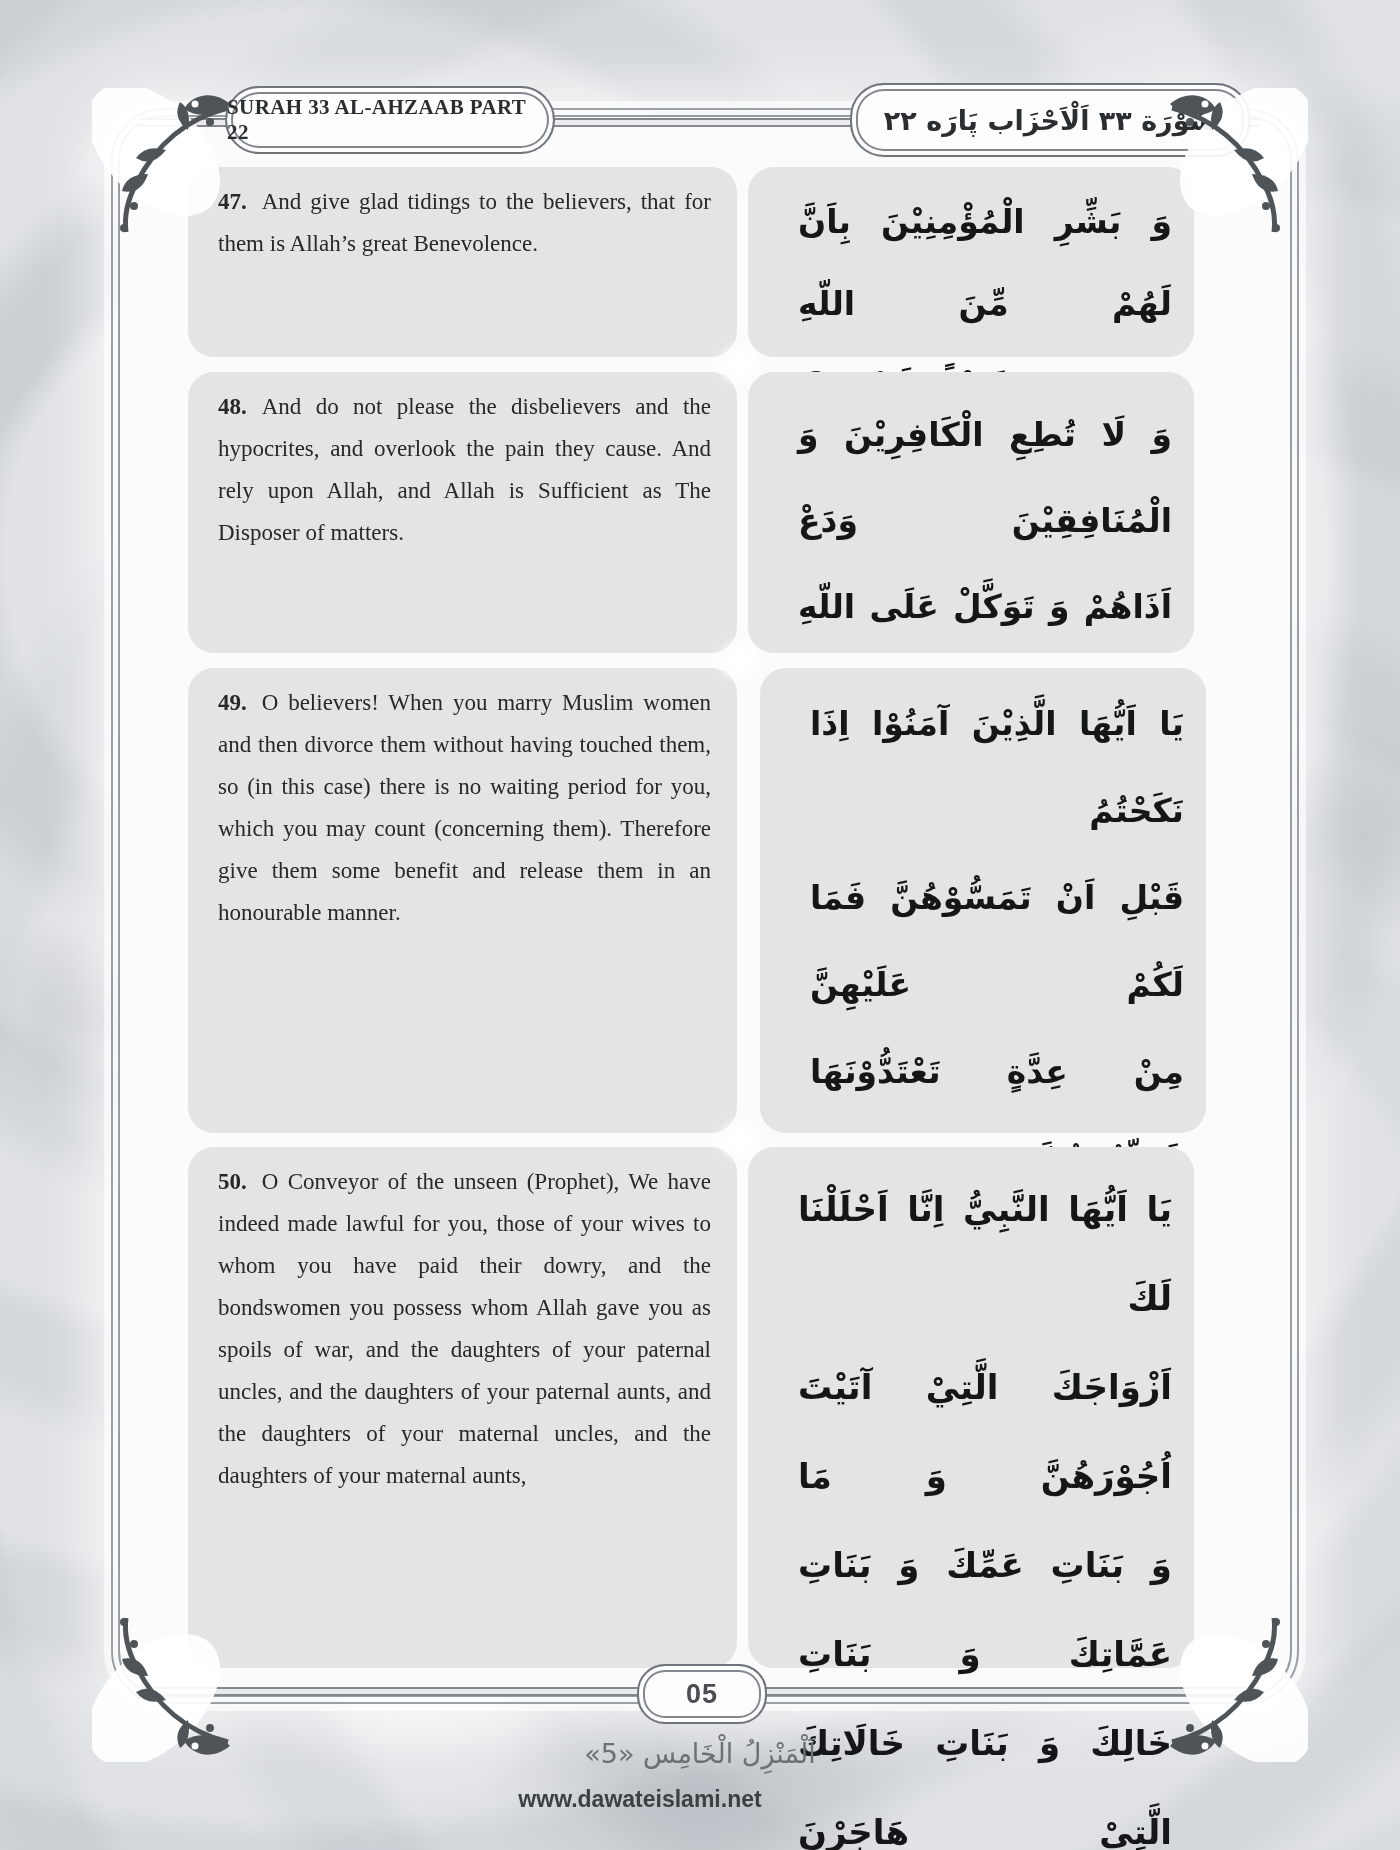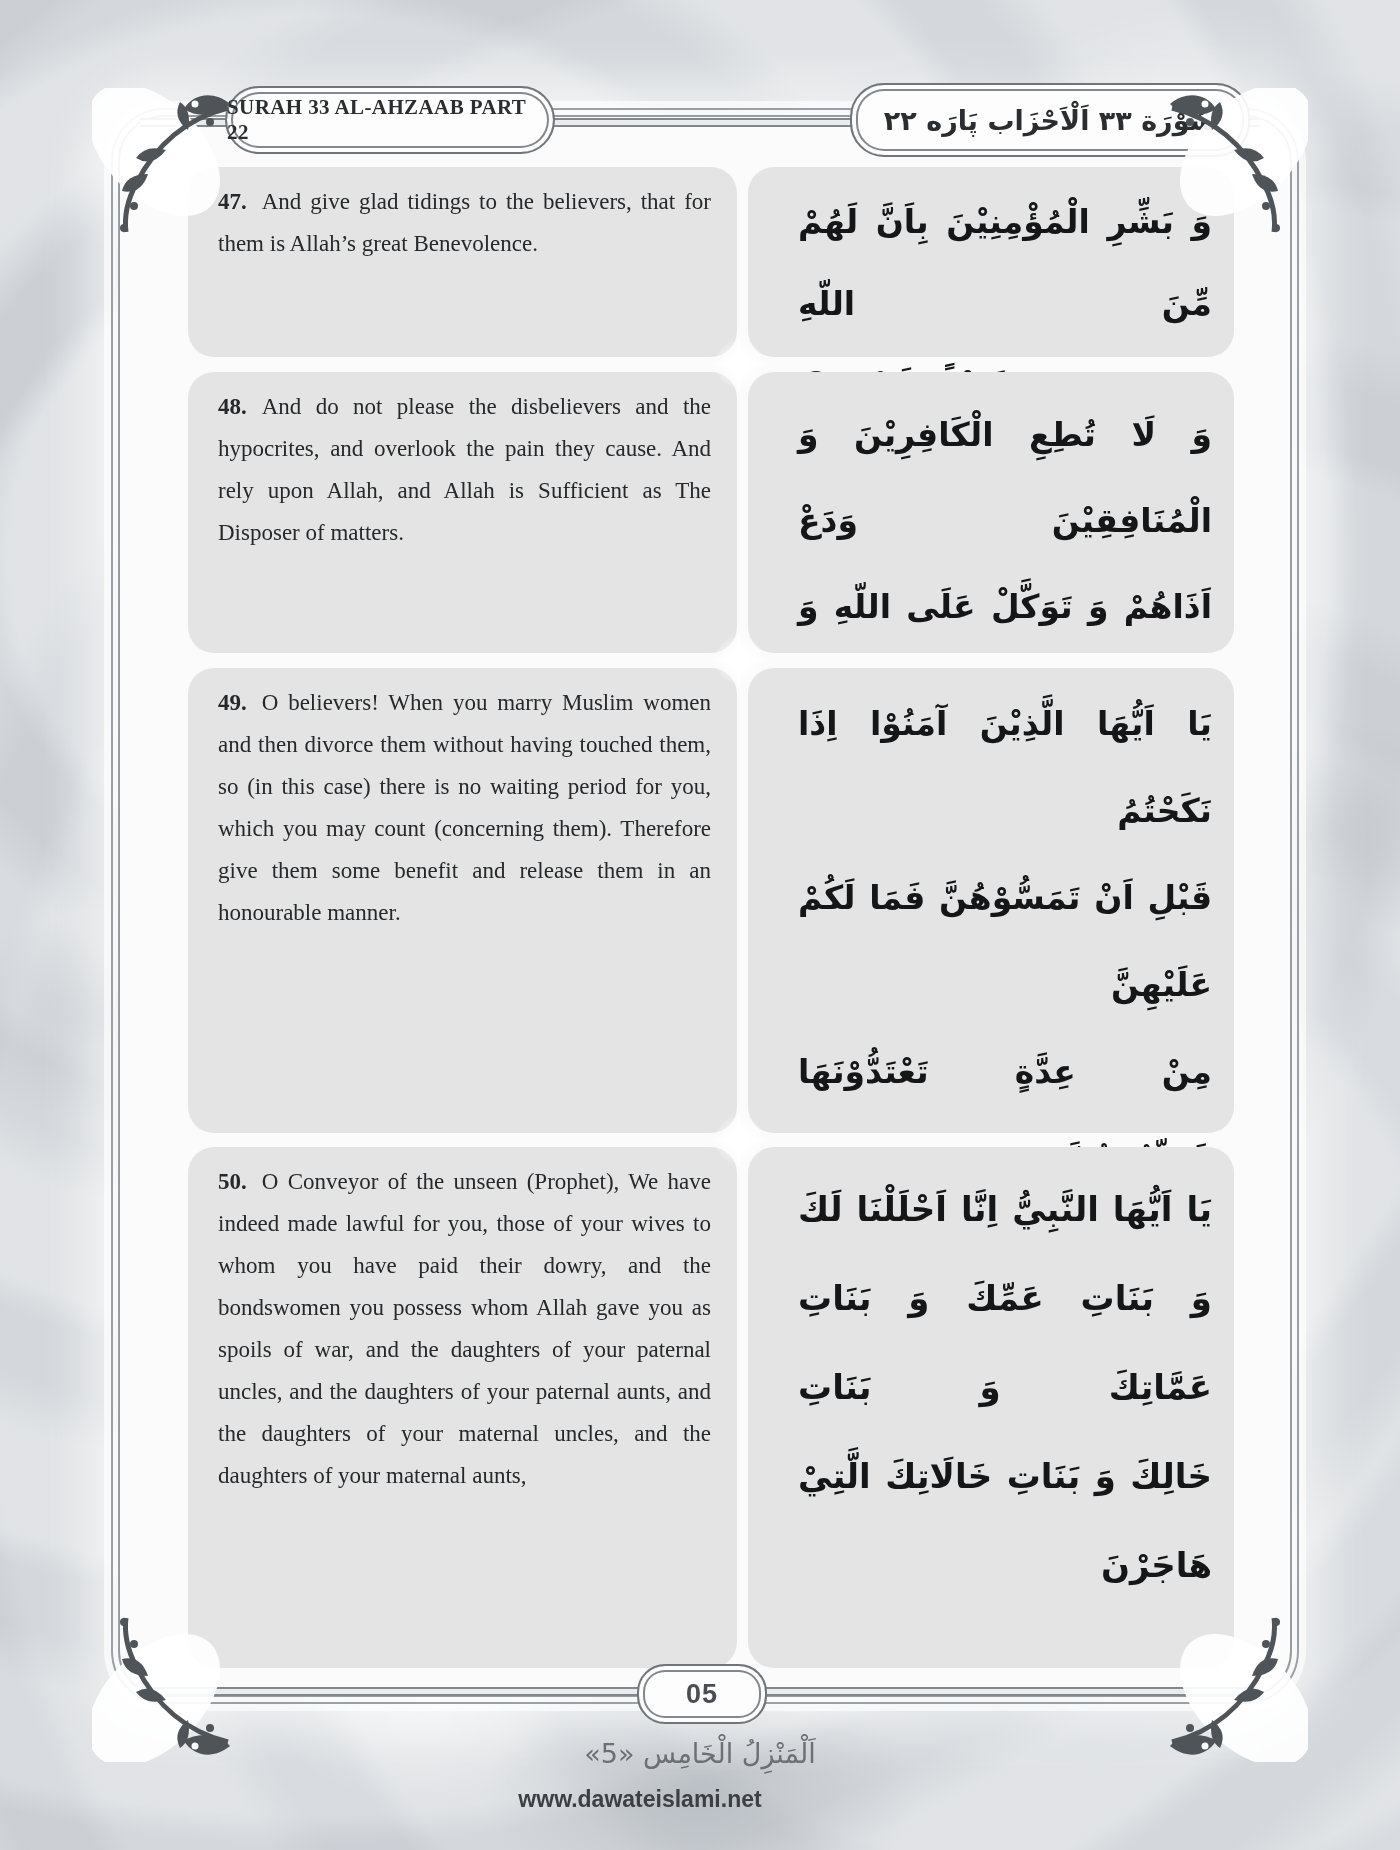--- a/index.html
+++ b/index.html
@@ -45,35 +45,35 @@
   
   .corner{position:absolute;width:150px;height:150px;z-index:5;pointer-events:none;}
   .corner.tl{left:92px;top:88px;}
   .corner.tr{left:1158px;top:88px;transform:scaleX(-1);}
   .corner.bl{left:92px;top:1612px;transform:scaleY(-1);}
   .corner.br{left:1158px;top:1612px;transform:scale(-1,-1);}
 
   
   .vbox{position:absolute;background:#e4e4e4;border-radius:26px;}
   .en{left:188px;width:549px;}
-  .ar{left:748px;width:486px;padding-left:28px;}
+  .ar{left:748px;width:446px;padding-left:28px;}
   .r1{top:167px;height:190px;} .r2{top:372px;height:281px;}
   .r3{top:668px;height:465px;} .r4{top:1147px;height:521px;}
 
   .en{padding:0;box-sizing:border-box;}
   .en .etext{display:block;padding:14px 26px 0 30px;font-size:23px;line-height:42px;
     text-align:justify;color:#26282a;}
   .en .vnum{font-weight:bold;margin-right:15px;}
 
   .ar{box-sizing:border-box;direction:rtl;font-family:"DejaVu Sans",sans-serif;
     font-weight:bold;color:#141618;}
   .ar .ar-line{padding:0 22px;font-size:33px;overflow:hidden;}
   .ar.r1{padding-top:14px;} .ar.r1 .ar-line{line-height:82px;}
   .ar.r2{padding-top:20px;} .ar.r2 .ar-line{line-height:86px;}
-  .ar.r3{padding-top:12px;} .ar.r3 .ar-line{line-height:87px;}
+  .ar.r3{padding-top:12px;margin-left:12px;} .ar.r3 .ar-line{line-height:87px;}
   .ar.r4{padding-top:18px;} .ar.r4 .ar-line{line-height:89px;font-size:34px;}
   .ar-line.full{text-align:justify;text-align-last:justify;}
   .ar-line.end{text-align:left;}
   .ayah-circle{display:inline-block;width:22px;height:22px;border:3px solid #1c1e20;
     border-radius:50%;vertical-align:middle;margin:0 12px 6px 4px;position:relative;}
   .ayah-circle::after{content:"";position:absolute;inset:4px;border-radius:50%;
     border-top:2px solid #5a5e62;transform:rotate(-25deg);}
 
   
   .sparkle{position:absolute;width:52px;height:52px;transform:translate(-50%,-50%);
@@ -189,20 +189,21 @@
   <div class="ar-line full">قَبْلِ اَنْ تَمَسُّوْهُنَّ فَمَا لَكُمْ عَلَيْهِنَّ</div>
   <div class="ar-line full">مِنْ عِدَّةٍ تَعْتَدُّوْنَهَا فَمَتِّعُوْهُنَّ وَ</div>
   <div class="ar-line end"><span>سَرِّحُوْهُنَّ سَرَاحًا جَمِيْلًا</span><span class="ayah-circle"></span></div>
 </div>
 
 <div class="vbox en r4">
   <span class="etext"><span class="vnum">50.</span><span>O Conveyor of the unseen (Prophet), We have indeed made lawful for you, those of your wives to whom you have paid their dowry, and the bondswomen you possess whom Allah gave you as spoils of war, and the daughters of your paternal uncles, and the daughters of your paternal aunts, and the daughters of your maternal uncles, and the daughters of your maternal aunts,</span></span>
 </div>
 <div class="vbox ar r4">
   <div class="ar-line full">يَا اَيُّهَا النَّبِيُّ اِنَّا اَحْلَلْنَا لَكَ</div>
+  <div class="ar-line full">اَزْوَاجَكَ الَّتِيْ آتَيْتَ اُجُوْرَهُنَّ وَ مَا</div>
   <div class="ar-line full">وَ بَنَاتِ عَمِّكَ وَ بَنَاتِ عَمَّاتِكَ وَ بَنَاتِ</div>
   <div class="ar-line full">خَالِكَ وَ بَنَاتِ خَالَاتِكَ الَّتِيْ هَاجَرْنَ</div>
 </div>
 
 <div class="sparkle" style="left:739px;top:364px;"></div>
 <div class="sparkle" style="left:739px;top:660px;"></div>
 <div class="sparkle" style="left:739px;top:1140px;"></div>
 
 <div class="pagenum-pill">
   <span>05</span>

